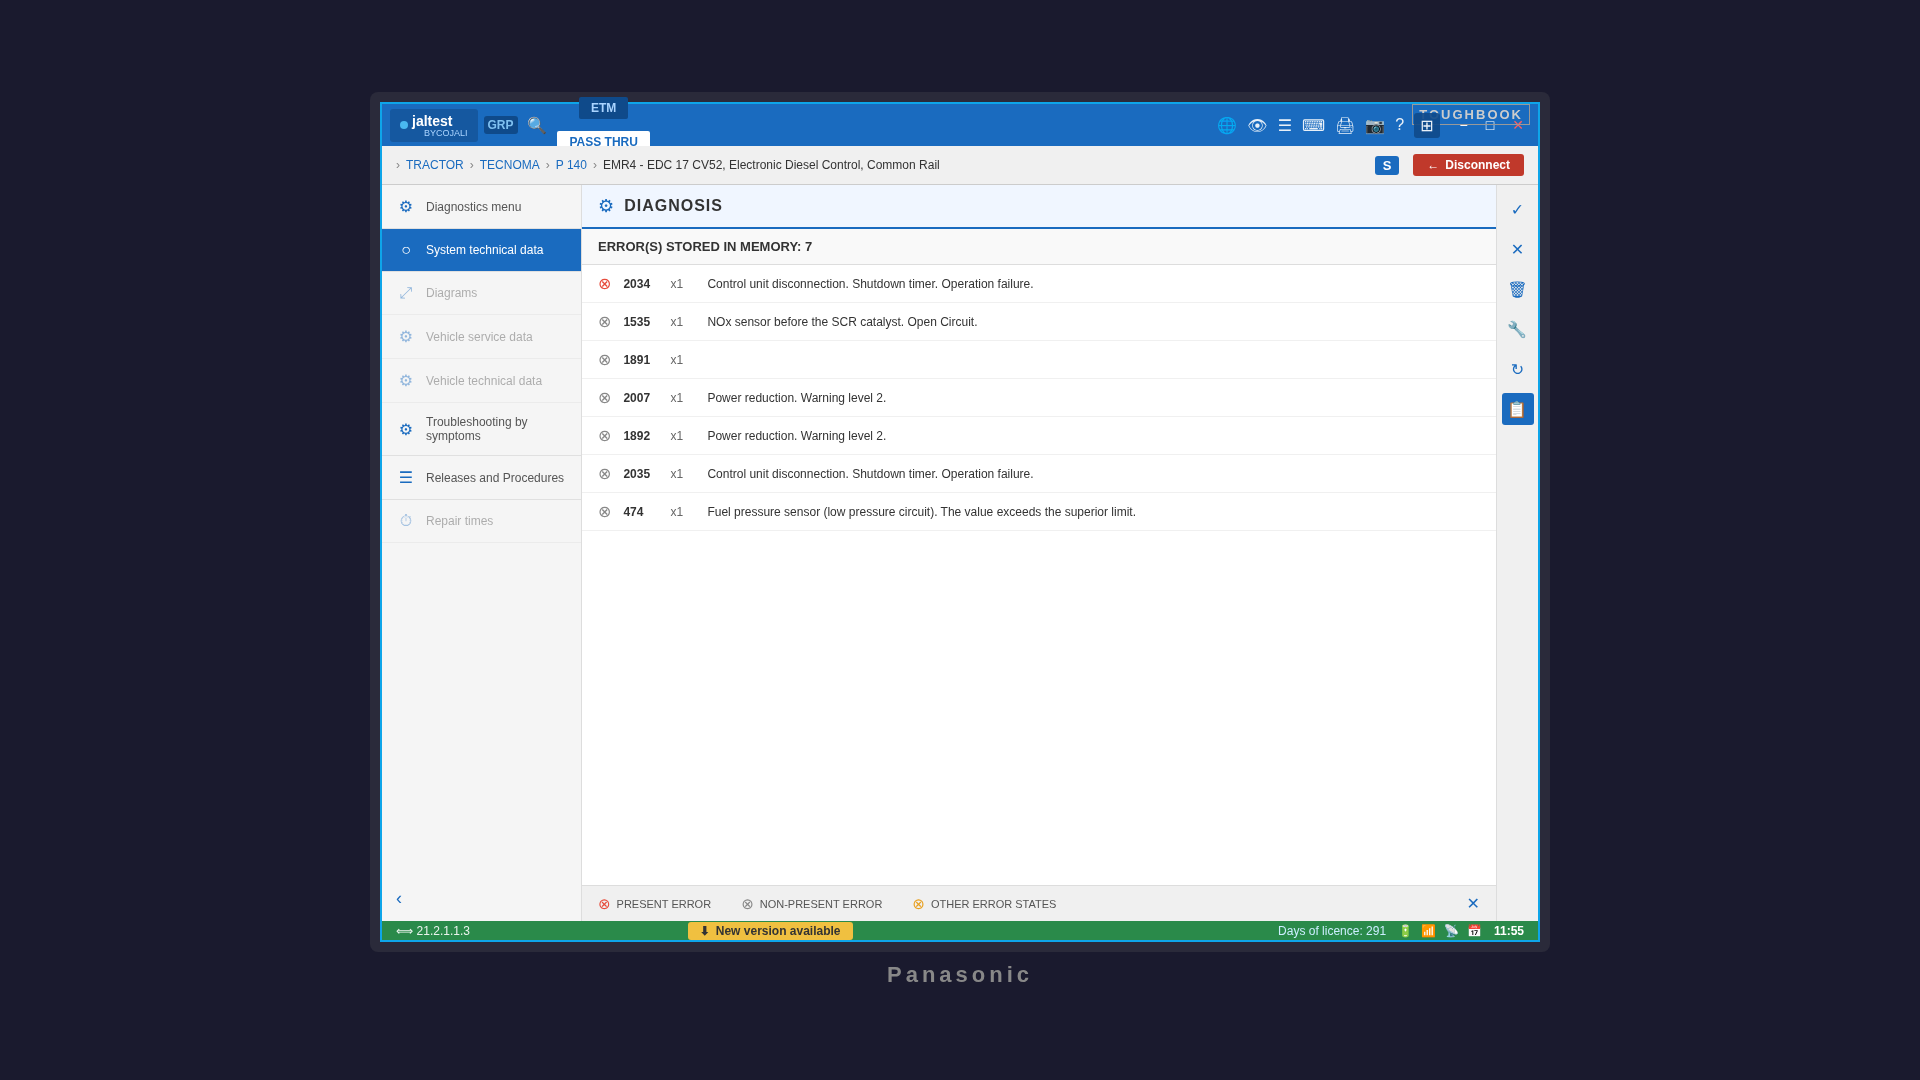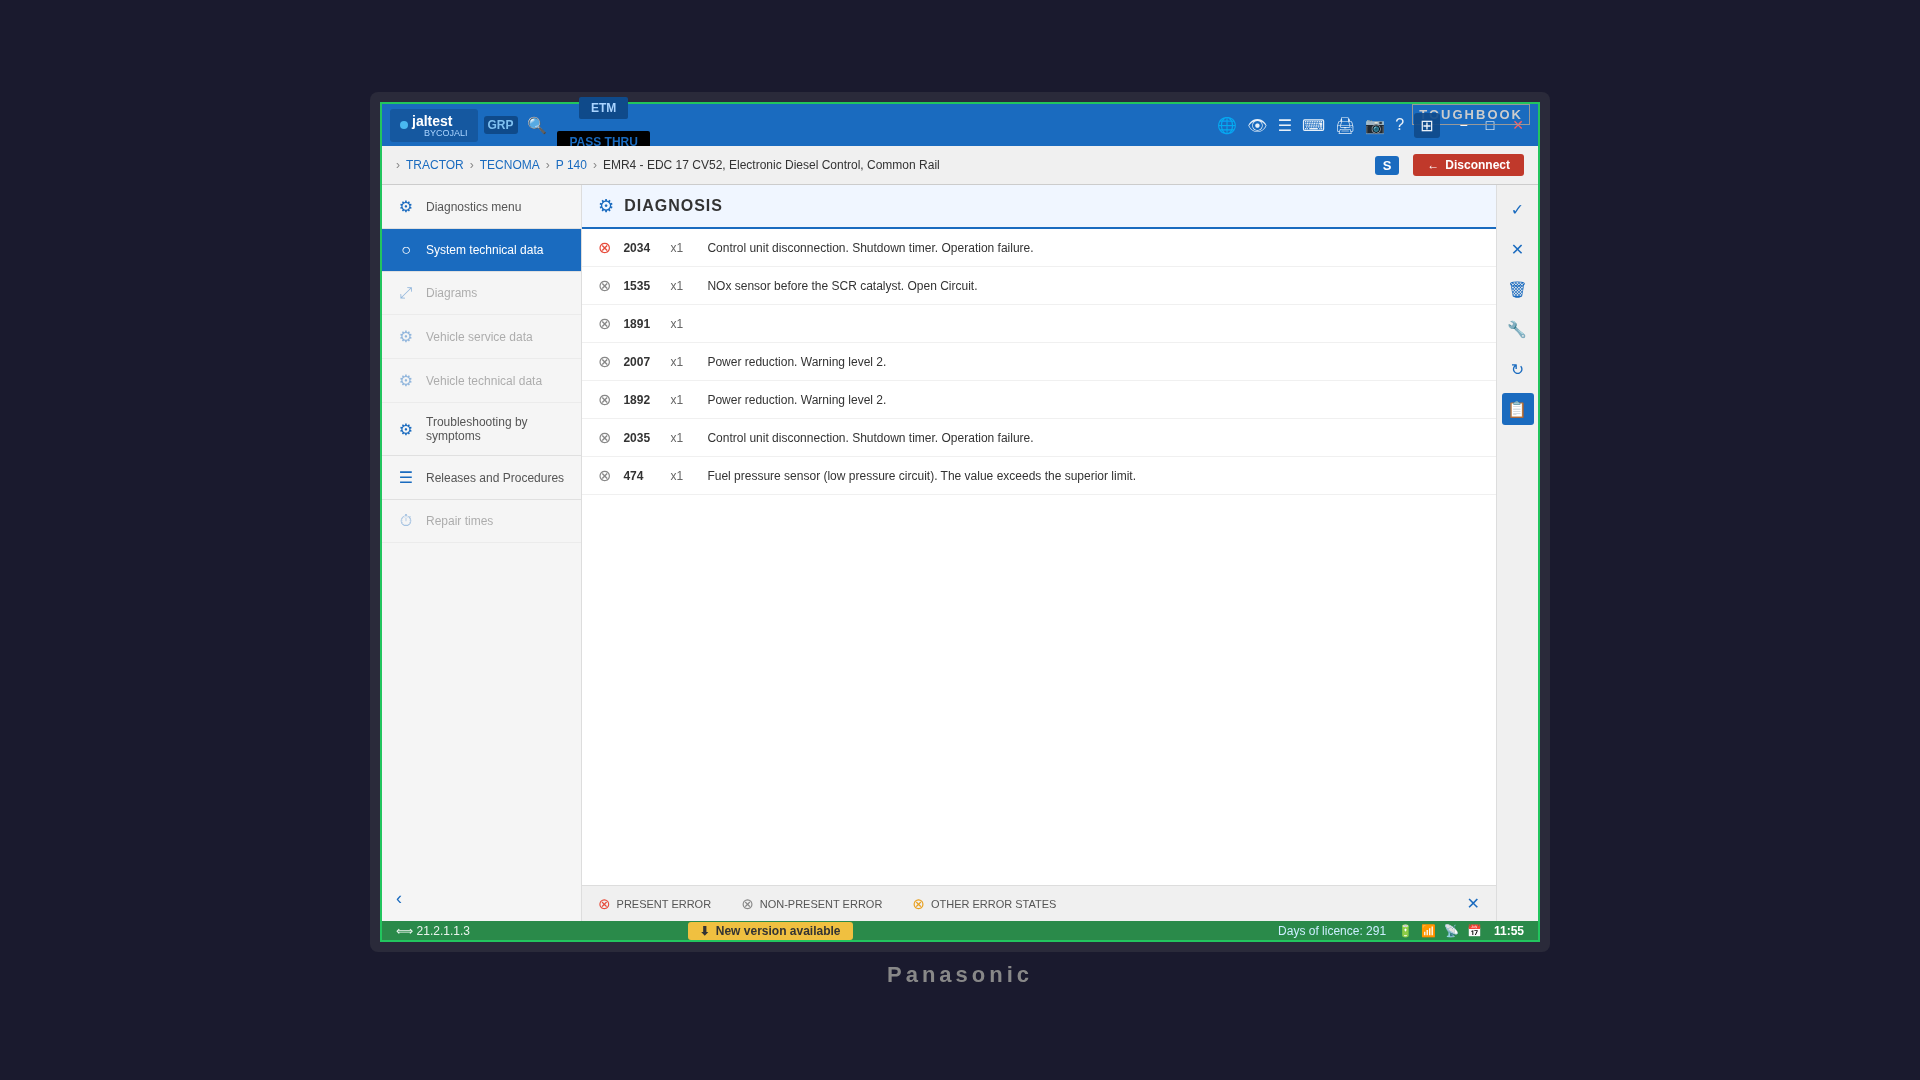--- a/index.html
+++ b/index.html
@@ -30,21 +30,21 @@
       font-size: 13px;
       font-weight: bold;
       letter-spacing: 2px;
       border: 1px solid #999;
       padding: 2px 6px;
     }
     .screen {
       width: 100%;
       height: 100%;
       background: #e8e8e8;
-      border: 2px solid #22c55e;
+      border: 2px solid #0ea5e9;
       display: flex;
       flex-direction: column;
     }
     
     .title-bar {
       background: #1a6bbf;
       height: 42px;
       display: flex;
       align-items: center;
       padding: 0 8px;
@@ -100,21 +100,21 @@
     .nav-tab {
       background: #0f4a8a;
       color: #aad4ff;
       padding: 4px 12px;
       font-size: 12px;
       font-weight: bold;
       cursor: pointer;
       border-radius: 2px;
     }
     .nav-tab.active {
-      background: #000000;
+      background: #ffffff;
       color: #1a6bbf;
     }
     .spacer { flex: 1; }
     .toolbar-icons {
       display: flex;
       align-items: center;
       gap: 10px;
     }
     .tb-icon {
       color: white;
@@ -475,20 +475,21 @@
         <div class="back-btn">
           <span>‹</span>
         </div>
       </div>
 
       <div class="content-area">
         <div class="diagnosis-header">
           <span class="diagnosis-icon">⚙</span>
           <span class="diagnosis-title">DIAGNOSIS</span>
         </div>
+        <div class="errors-summary">ERROR(S) STORED IN MEMORY: 7</div>
         <div class="errors-list">
 
           <div class="error-row">
             <span class="err-icon red">⊗</span>
             <span class="err-code">2034</span>
             <span class="err-count">x1</span>
             <span class="err-desc">Control unit disconnection. Shutdown timer. Operation failure.</span>
           </div>
 
           <div class="error-row">

